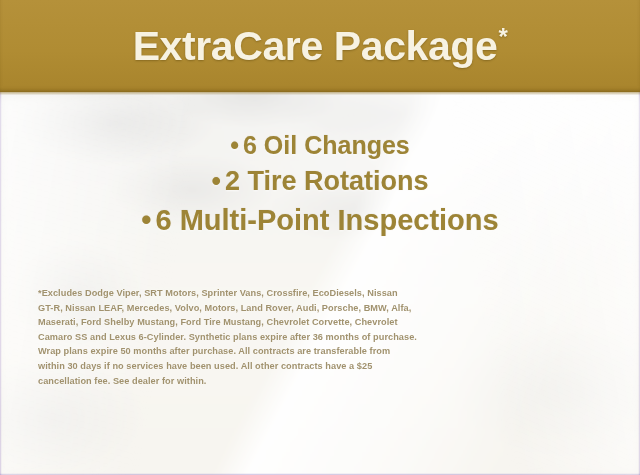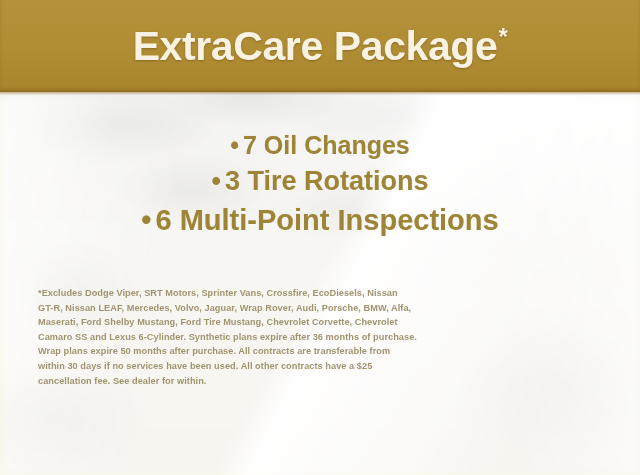--- a/index.html
+++ b/index.html
@@ -9,21 +9,21 @@
   }
   body {
     font-family: "Liberation Sans", sans-serif;
   }
 
   .ad {
     position: relative;
     width: 640px;
     height: 475px;
     overflow: hidden;
-    background: #fef9c3;
+    background: #4c1d95;
   }
 
   
   .photo-bg {
     position: absolute;
     inset: 0;
     background:
       
       linear-gradient(118deg, rgba(255,255,255,0) 52%, rgba(255,255,255,0.92) 56%, rgba(255,255,255,0.55) 72%, rgba(255,255,255,0) 84%),
       
@@ -143,33 +143,33 @@
 
   <div class="header-band">
     <div class="header-title">
       <span>ExtraCare Package</span><span class="star">*</span>
     </div>
   </div>
   <div class="band-underline"></div>
 
   <div class="benefits">
     <div class="benefit b1">
-      <span class="dot">•</span><span>7 Oil Changes</span>
+      <span class="dot">•</span><span>6 Oil Changes</span>
     </div>
     <div class="benefit b2">
-      <span class="dot">•</span><span>3 Tire Rotations</span>
+      <span class="dot">•</span><span>2 Tire Rotations</span>
     </div>
     <div class="benefit b3">
       <span class="dot">•</span><span>6 Multi-Point Inspections</span>
     </div>
   </div>
 
   <div class="fineprint">
     <p>*Excludes Dodge Viper, SRT Motors, Sprinter Vans, Crossfire, EcoDiesels, Nissan</p>
-    <p>GT-R, Nissan LEAF, Mercedes, Volvo, Jaguar, Wrap Rover, Audi, Porsche, BMW, Alfa,</p>
+    <p>GT-R, Nissan LEAF, Mercedes, Volvo, Motors, Land Rover, Audi, Porsche, BMW, Alfa,</p>
     <p>Maserati, Ford Shelby Mustang, Ford Tire Mustang, Chevrolet Corvette, Chevrolet</p>
     <p>Camaro SS and Lexus 6-Cylinder. Synthetic plans expire after 36 months of purchase.</p>
     <p>Wrap plans expire 50 months after purchase. All contracts are transferable from</p>
     <p>within 30 days if no services have been used. All other contracts have a $25</p>
     <p>cancellation fee. See dealer for within.</p>
   </div>
 
 </div>
 
 </body></html>

